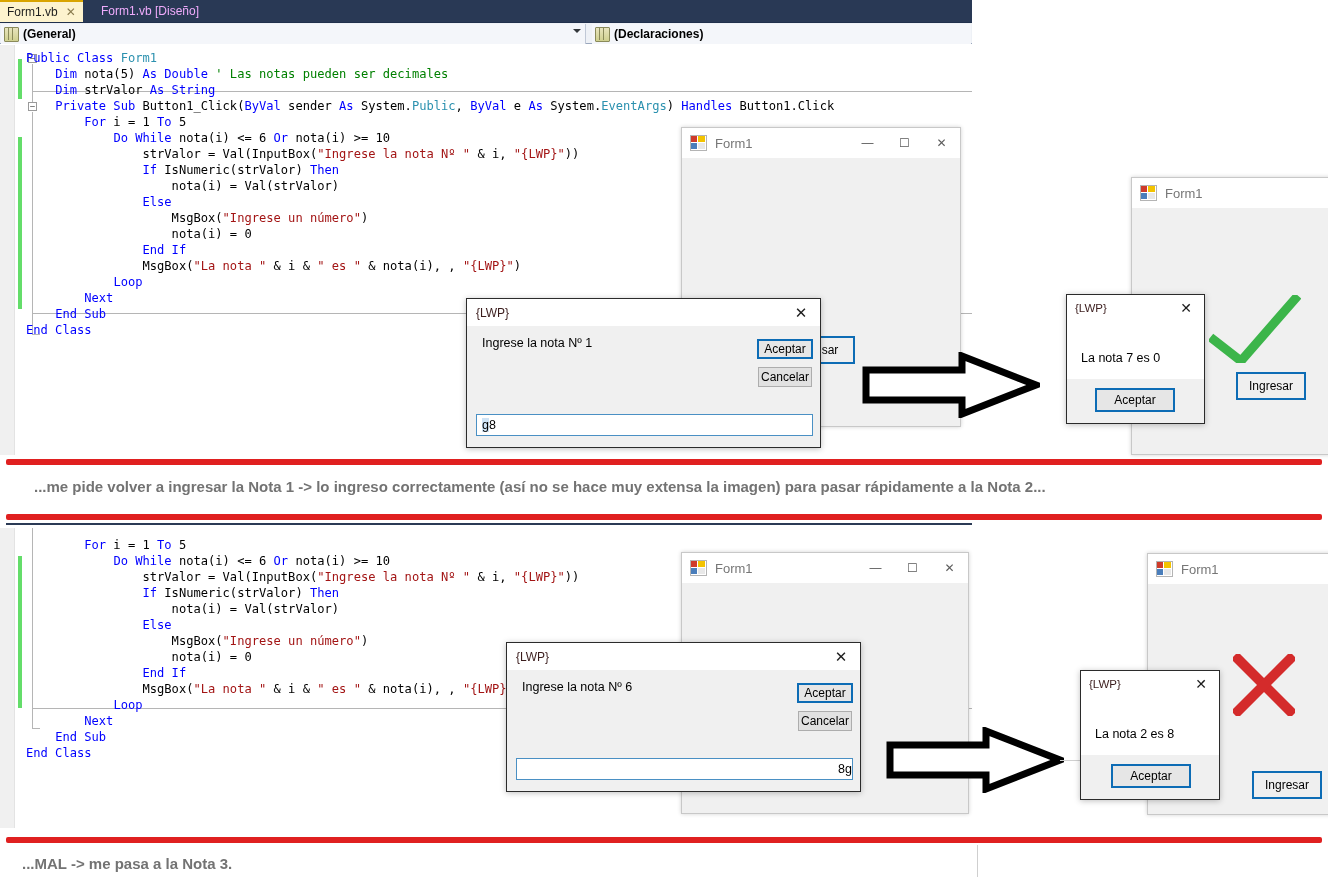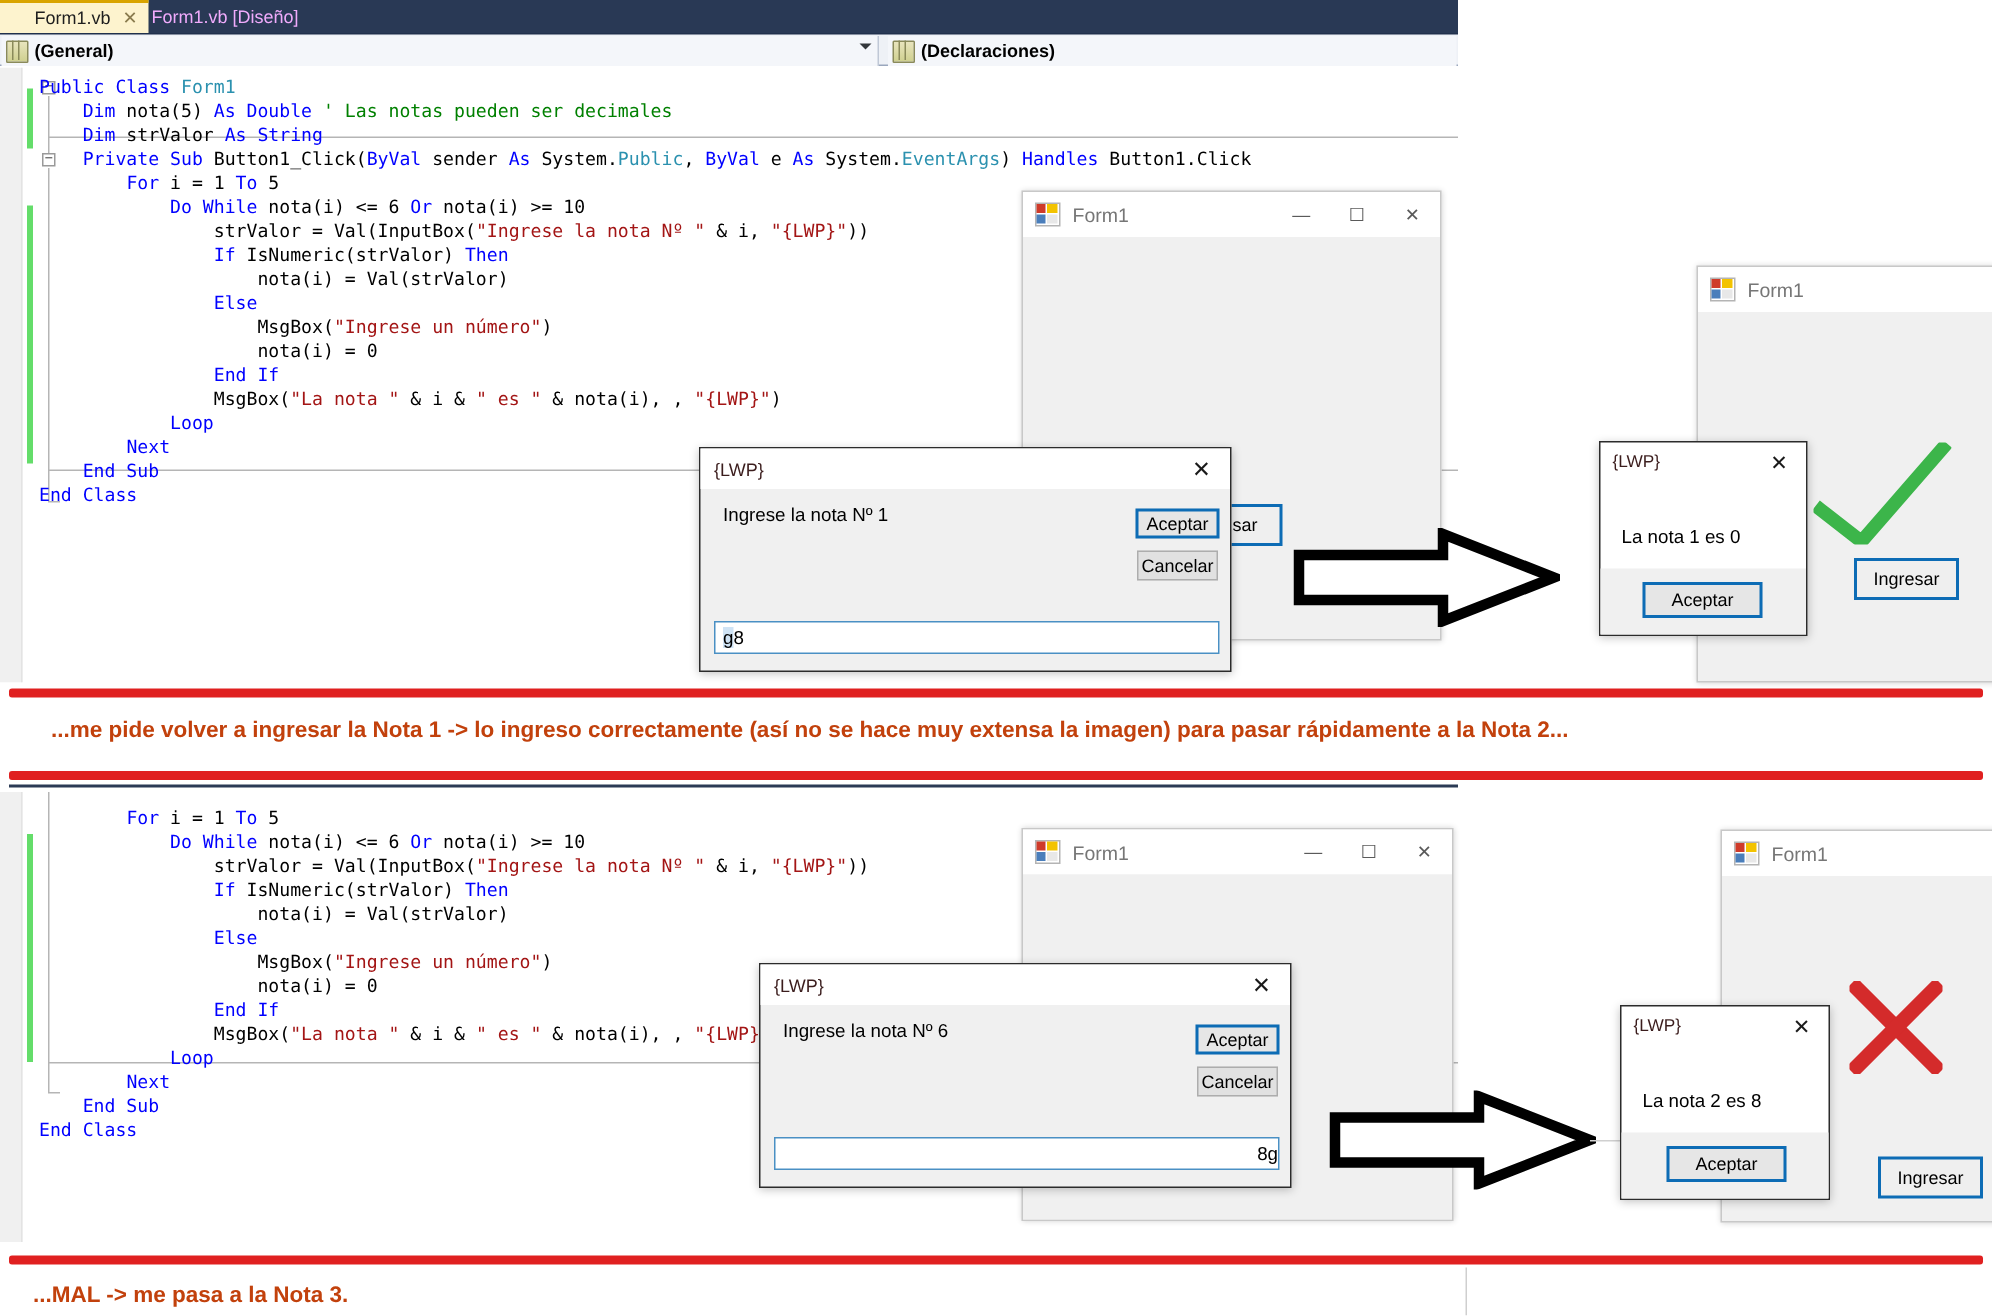--- a/index.html
+++ b/index.html
@@ -13,21 +13,21 @@
     position:absolute;left:0;top:0;width:972px;height:22px;
     background:#293955;
   }
   .tab{
     position:absolute;top:0;height:22px;display:flex;align-items:center;
     font-size:12px;padding:0 7px;box-sizing:border-box;white-space:nowrap;
   }
   .tab.active{
     left:0;background:#fdf3ce;color:#1e1e1e;border-top:2px solid #d9a400;
   }
-  .tab.active .tab-label{padding-right:8px;margin-left:16px;}
+  .tab.active .tab-label{padding-right:8px;}
   .tab-x{color:#8a7b4e;font-size:12px;cursor:pointer;}
   .tab.inactive{
     left:80px;background:transparent;color:#f0abfc;margin-left:14px;
   }
 
   .navbar{
     position:absolute;left:0;top:22px;width:972px;height:22px;
     background:#eef1f6;border-top:1px solid #20304c;border-bottom:1px solid #9aa7bd;
     box-sizing:border-box;
   }
@@ -149,21 +149,21 @@
   .mb-title{height:26px;position:relative;display:flex;align-items:center;padding-left:8px;box-sizing:border-box;}
   .mb-title-text{font-size:11.5px;color:#3b1d1d;}
   .mb-close{position:absolute;right:4px;top:0;width:28px;height:26px;display:flex;align-items:center;justify-content:center;font-size:14px;color:#1a1a1a;}
   .mb-msg{position:absolute;font-size:12.5px;color:#000;}
   .mb-foot{position:absolute;left:0;right:0;bottom:0;background:#f0f0f0;}
 
   
   .redbar{position:absolute;height:6px;background:#e02020;border-radius:2px;}
   .navyline{position:absolute;height:2px;background:#2b3a55;}
   .caption{
-    position:absolute;color:#c2410c;font-weight:bold;font-size:15px;white-space:nowrap;
+    position:absolute;color:#737373;font-weight:bold;font-size:15px;white-space:nowrap;
   }
   .arrow-svg{position:absolute;}
   .check-svg{position:absolute;}
   .cross-svg{position:absolute;}
   .hairline{position:absolute;height:1px;background:#d0d0d0;}
   .vline{position:absolute;width:1px;background:#cfcfcf;}
 </style>
 </head>
 <body>
 
@@ -286,21 +286,21 @@
 
 <svg class="check-svg" style="left:1209px;top:295px;" width="92" height="68" viewBox="0 0 92 68">
   <polyline points="5,45 32,66 86,4" fill="none" stroke="#3cb54a" stroke-width="9" stroke-linecap="square"></polyline>
 </svg>
 
 <div class="msgbox" style="left:1066px;top:294px;width:139px;height:130px;">
   <div class="mb-title">
     <span class="mb-title-text">{LWP}</span>
     <span class="mb-close">✕</span>
   </div>
-  <div class="mb-msg" style="left:14px;top:56px;">La nota 1 es 0</div>
+  <div class="mb-msg" style="left:14px;top:56px;">La nota 7 es 0</div>
   <div class="mb-foot" style="height:44px;">
     <div class="dlgbtn default" style="left:28px;top:9px;width:80px;height:24px;">
       <span>Aceptar</span>
     </div>
   </div>
 </div>
 
 <div class="redbar" style="left:6px;top:459px;width:1316px;"></div>
 <div class="caption" style="left:34px;top:478px;">...me pide volver a ingresar la Nota 1 -&gt; lo ingreso correctamente (así no se hace muy extensa la imagen) para pasar rápidamente a la Nota 2...</div>
 <div class="redbar" style="left:6px;top:514px;width:1316px;"></div>

